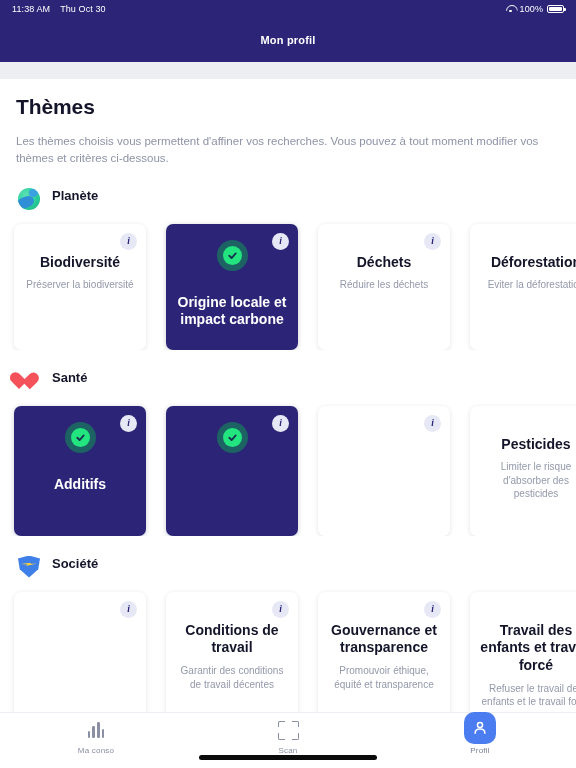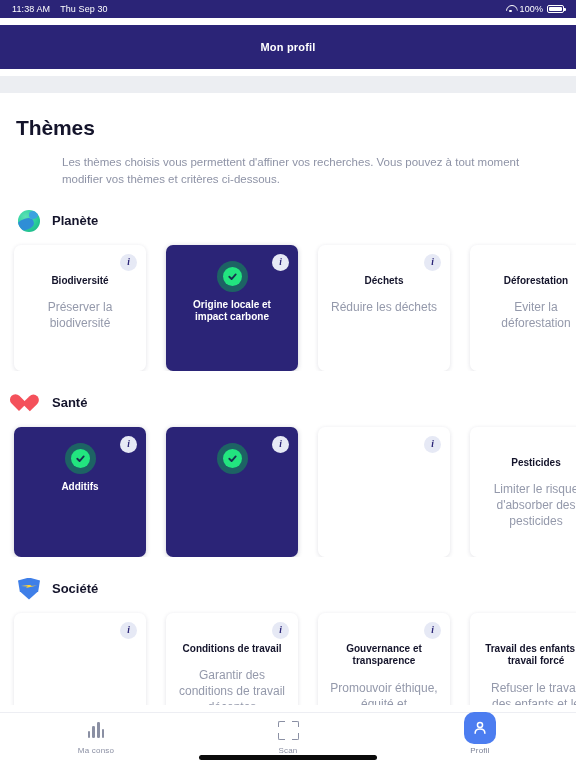--- a/index.html
+++ b/index.html
@@ -7,21 +7,20 @@
     width: 576px; height: 768px;
     font-family: "Liberation Sans", sans-serif;
     background: #ffffff;
     overflow: hidden;
   }
   #app {
     width: 576px; height: 768px;
     position: relative;
     display: flex; flex-direction: column;
     background: #ffffff;
-    gap: 7px;
   }
 
   
   .statusbar {
     height: 18px;
     background: #2b2477;
     color: #ffffff;
     display: flex; align-items: center;
     padding: 0 12px;
     font-size: 9px;
@@ -74,27 +73,27 @@
     position: relative;
     padding-top: 16px;
   }
 
   .page-title {
     font-size: 21px; font-weight: 700; color: #14142b;
     padding: 0 16px; letter-spacing: -.1px;
   }
   .page-desc {
     font-size: 11.5px; color: #8e93a6; line-height: 1.5;
-    padding: 14px 16px 0 21px; max-width: 560px; margin-left: 41px;
+    padding: 14px 16px 0 16px; max-width: 560px;
   }
 
   
   .group { margin-top: 20px; }
   .group-header {
-    display: flex; align-items: center; gap: 12px;
+    display: flex; align-items: flex-start; gap: 12px;
     padding: 0 18px; height: 24px;
   }
   .group-title { font-size: 13px; font-weight: 700; color: #14142b; }
 
   .emoji-ico { width: 22px; height: 22px; position: relative; flex: 0 0 22px; }
 
   
   .ico-planet {
     border-radius: 50%;
     background: radial-gradient(circle at 34% 30%, #5de0b5 0%, #2fd3a0 45%, #15b07f 100%);
@@ -150,24 +149,24 @@
     display: flex; flex-direction: column; align-items: center;
     text-align: center;
   }
   .row-planete .card, .row-societe .card { height: 126px; }
   .row-sante .card { height: 130px; }
   .card.selected {
     background: #2b2477;
     box-shadow: 0 1px 5px rgba(30,34,70,.22);
   }
   .card-title {
-    font-size: 10px; font-weight: 700; color: #14142b; line-height: 1.28;
+    font-size: 14px; font-weight: 700; color: #14142b; line-height: 1.28;
   }
   .card-sub {
-    font-size: 12px; color: #9499ab; line-height: 1.32; margin-top: 13px;
+    font-size: 10px; color: #9499ab; line-height: 1.32; margin-top: 7px;
   }
   .card.selected .card-title { color: #ffffff; }
 
   .info-badge {
     position: absolute; top: 9px; right: 9px;
     width: 17px; height: 17px; border-radius: 50%;
     background: #e6e9f5;
     display: flex; align-items: center; justify-content: center;
     font-size: 9.5px; font-weight: 700; font-style: italic;
     color: #2b2477;
@@ -182,21 +181,21 @@
   }
   .check-dot {
     width: 19px; height: 19px; border-radius: 50%;
     background: #22e57f;
     display: flex; align-items: center; justify-content: center;
   }
   .check-dot svg { display: block; }
 
   
   .card.selected { padding-top: 16px; justify-content: flex-start; }
-  .card.selected .card-body { margin-top: 1px; }
+  .card.selected .card-body { margin-top: 17px; }
 
   
   .tabbar {
     flex: 0 0 56px; height: 56px;
     background: #ffffff;
     border-top: 1px solid #edeef3;
     display: flex; align-items: flex-start;
     padding-top: 6px;
     position: relative;
     z-index: 5;
@@ -236,21 +235,21 @@
   }
 </style>
 </head>
 <body>
 
 <div id="app">
 
   <div class="statusbar">
     <div class="sb-left">
       <span>11:38 AM</span>
-      <span>Thu Sep 30</span>
+      <span>Thu Oct 30</span>
     </div>
     <div class="sb-right">
       <span class="wifi-ico"></span>
       <span>100%</span>
       <span class="batt"></span>
     </div>
   </div>
 
   <div class="navbar">
     <div class="nav-title">Mon profil</div>

